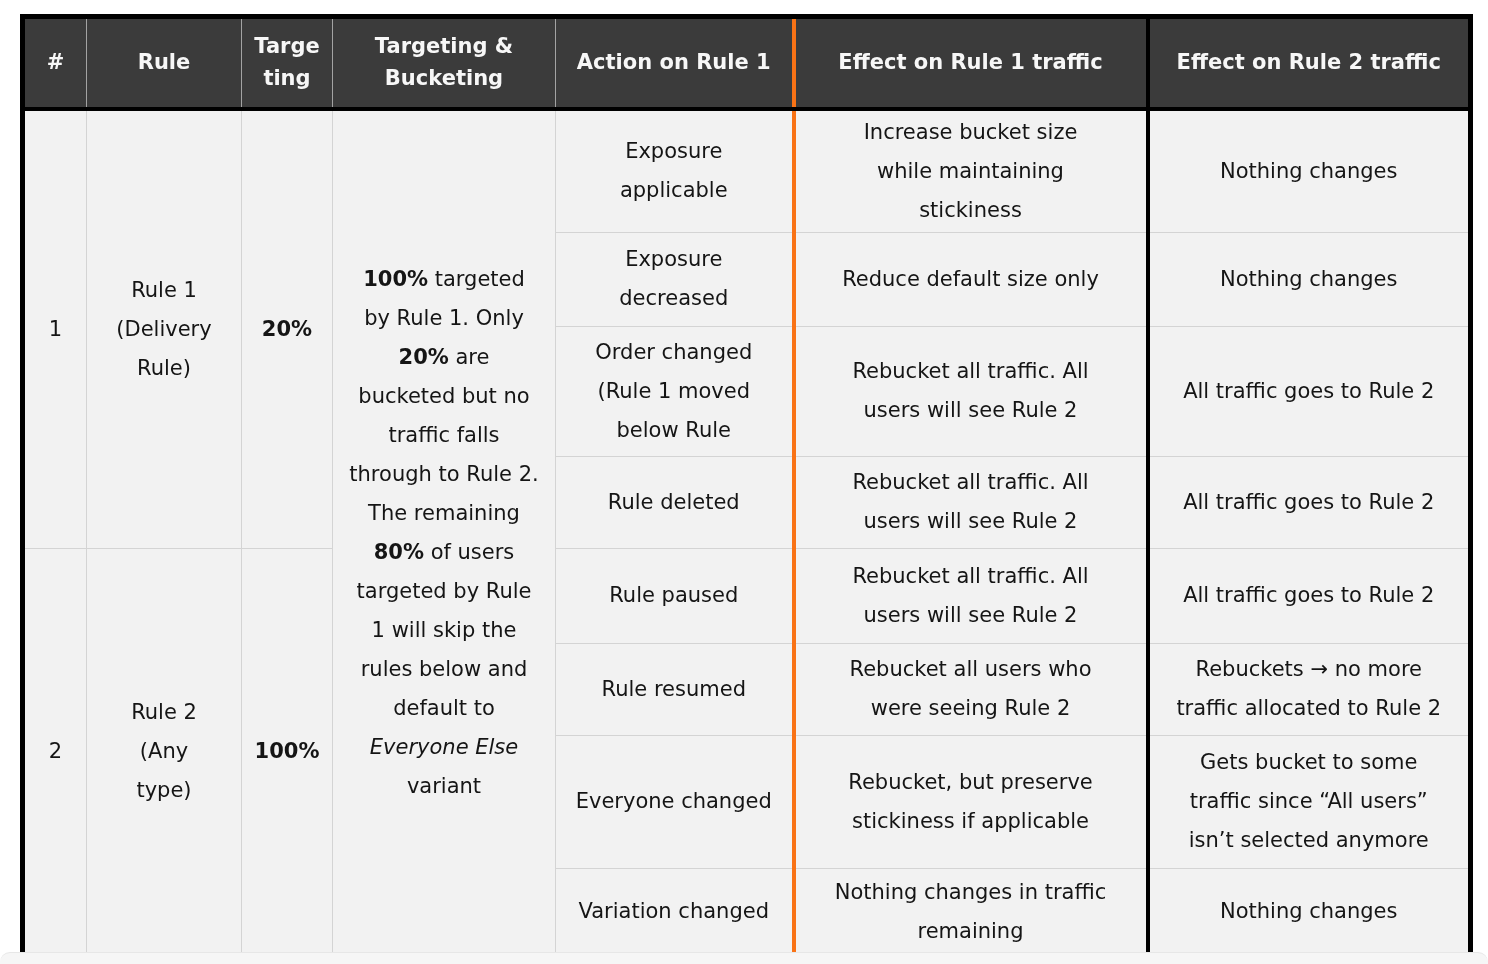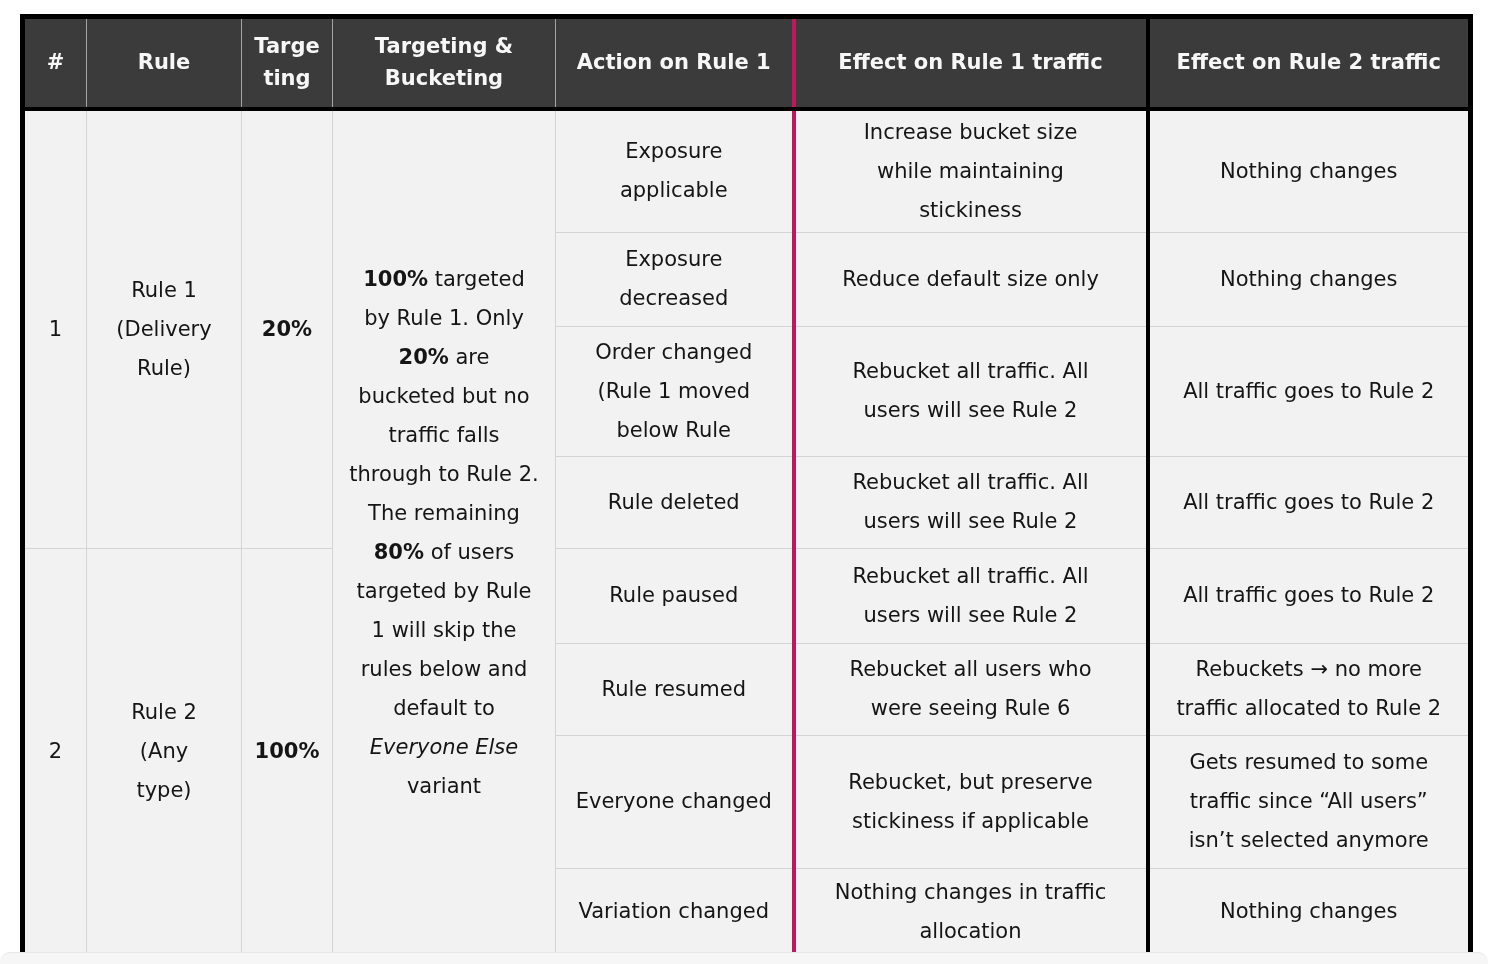--- a/index.html
+++ b/index.html
@@ -36,21 +36,21 @@
     color: #151515;
     text-align: center;
     vertical-align: middle;
     line-height: 39px;
     padding: 2px 8px;
     border: 1px solid #d4d4d4;
     background: #f2f2f2;
     overflow-wrap: break-word;
   }
   
-  th.h-e1, td.c-e1 { border-left: 4px solid #be185d; border-right: 4px solid #000000; }
+  th.h-e1, td.c-e1 { border-left: 4px solid #f97316; border-right: 4px solid #000000; }
   td.c-rule { padding: 2px 22px; }
   td.c-expo { font-weight: bold; }
   td.c-target { padding: 2px 16px; }
   td.c-action { padding: 2px 18px; }
   td.c-e1 { padding: 2px 38px; text-align: center; }
   td.c-e2 { padding: 0 20px; }
   .b { font-weight: bold; }
   .i { font-style: italic; }
   .bottom-strip {
     position: absolute;
@@ -114,30 +114,30 @@
       <tr style="height:95px">
         <td class="c-num" rowspan="4">2</td>
         <td class="c-rule" rowspan="4">Rule 2 (Any type)</td>
         <td class="c-expo" rowspan="4">100%</td>
         <td class="c-action">Rule paused</td>
         <td class="c-e1">Rebucket all traffic. All users will see Rule 2</td>
         <td class="c-e2">All traffic goes to Rule 2</td>
       </tr>
       <tr style="height:92px">
         <td class="c-action">Rule resumed</td>
-        <td class="c-e1">Rebucket all users who were seeing Rule 6</td>
+        <td class="c-e1">Rebucket all users who were seeing Rule 2</td>
         <td class="c-e2">Rebuckets → no more traffic allocated to Rule 2</td>
       </tr>
       <tr style="height:133px">
         <td class="c-action">Everyone changed</td>
         <td class="c-e1">Rebucket, but preserve stickiness if applicable</td>
-        <td class="c-e2">Gets resumed to some traffic since “All users” isn’t selected anymore</td>
+        <td class="c-e2">Gets bucket to some traffic since “All users” isn’t selected anymore</td>
       </tr>
       <tr style="height:89px">
         <td class="c-action">Variation changed</td>
-        <td class="c-e1">Nothing changes in traffic allocation</td>
+        <td class="c-e1">Nothing changes in traffic remaining</td>
         <td class="c-e2">Nothing changes</td>
       </tr>
     </tbody>
   </table>
 </div>
 
 <div class="bottom-strip"></div>
 
 </body></html>

